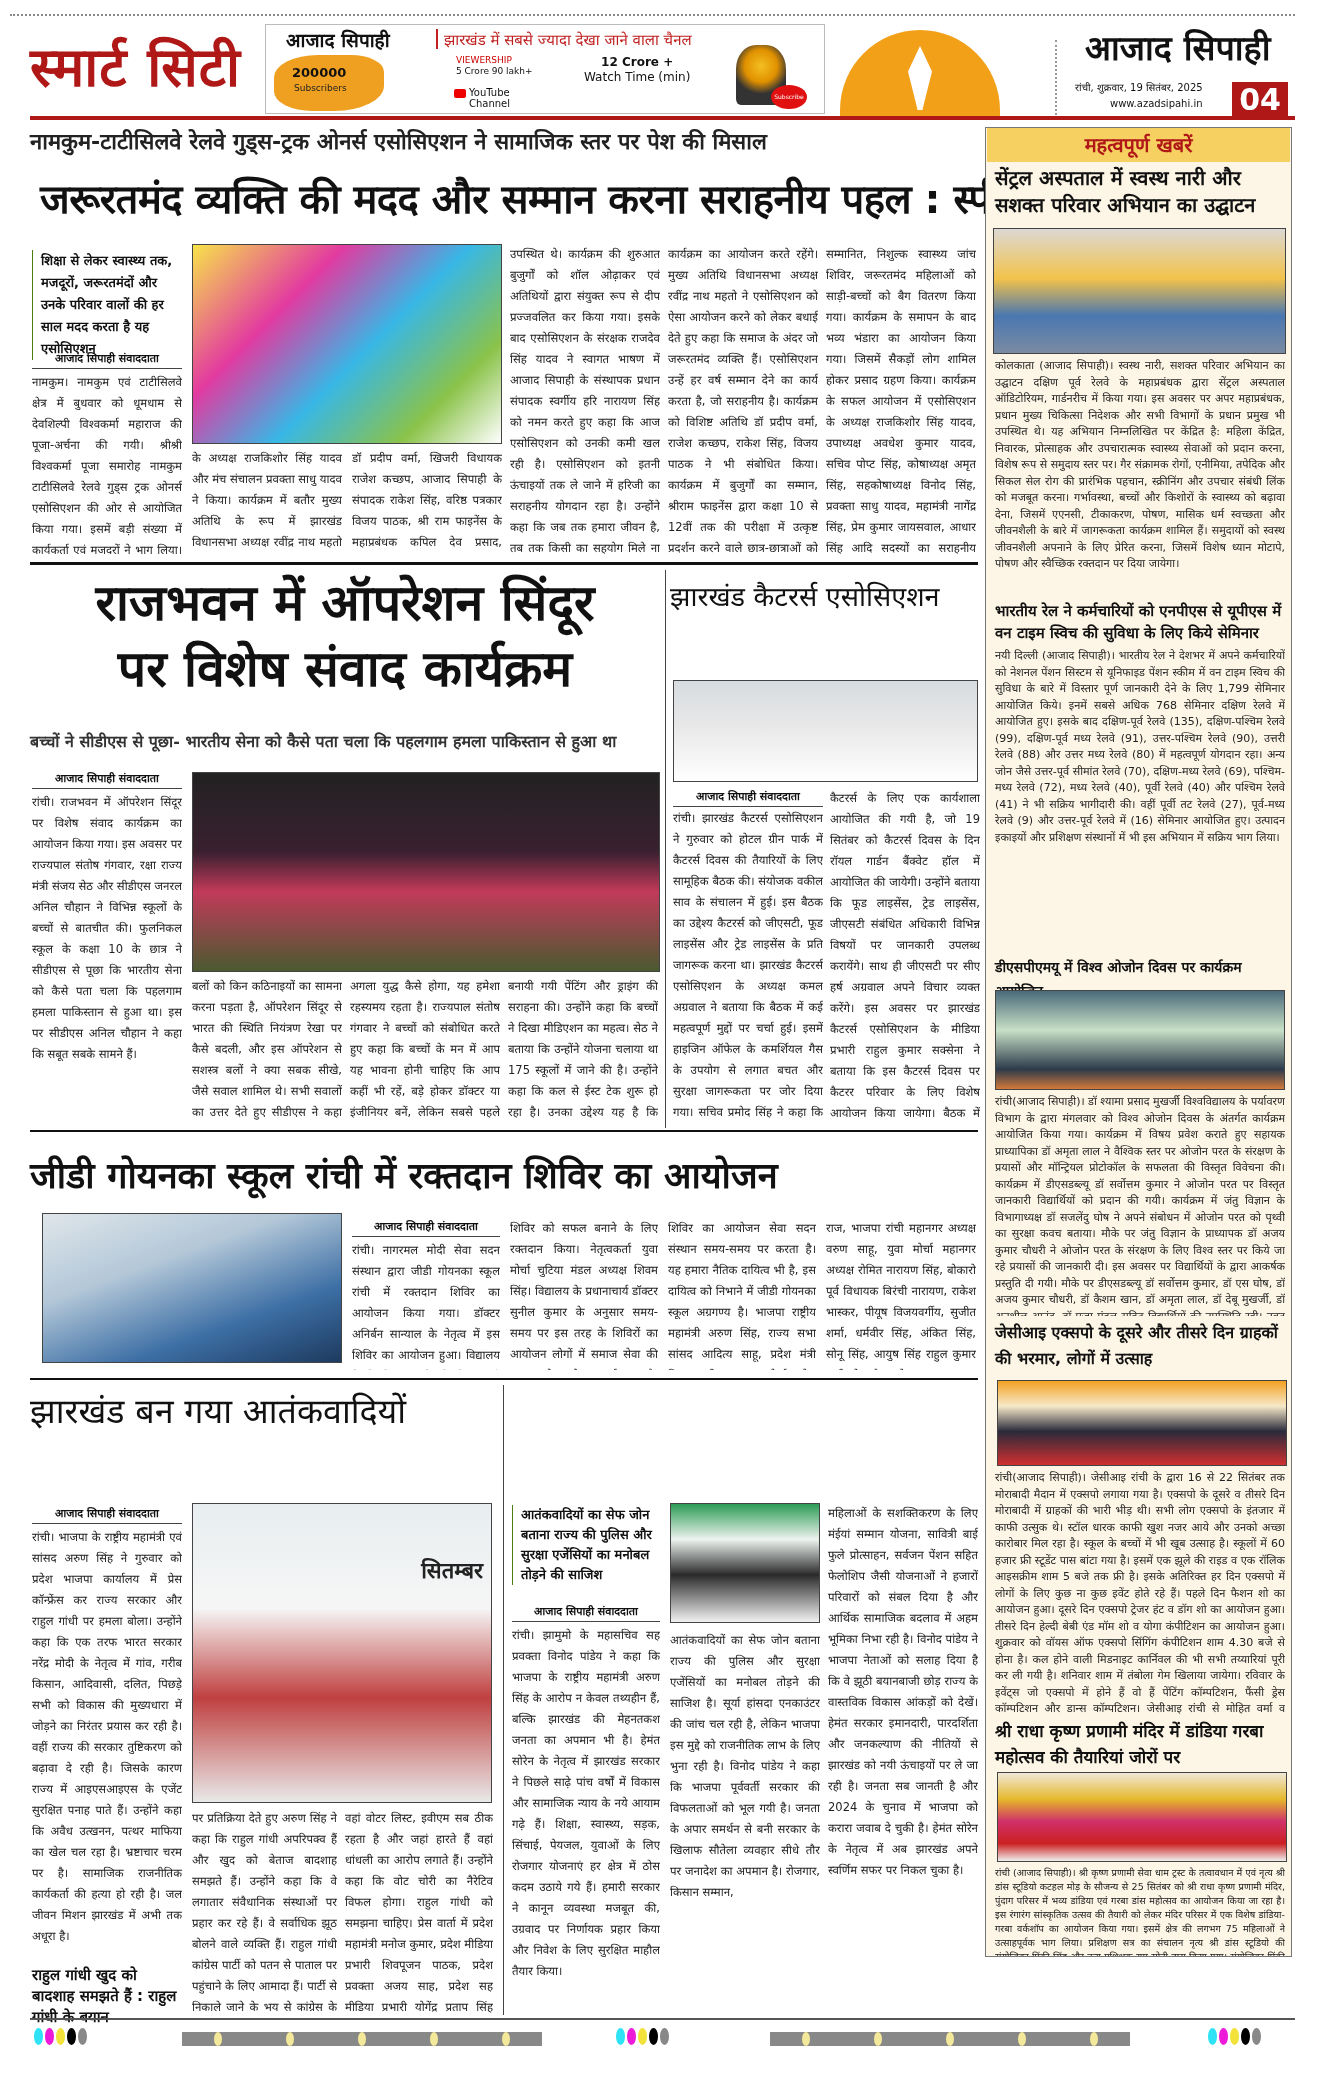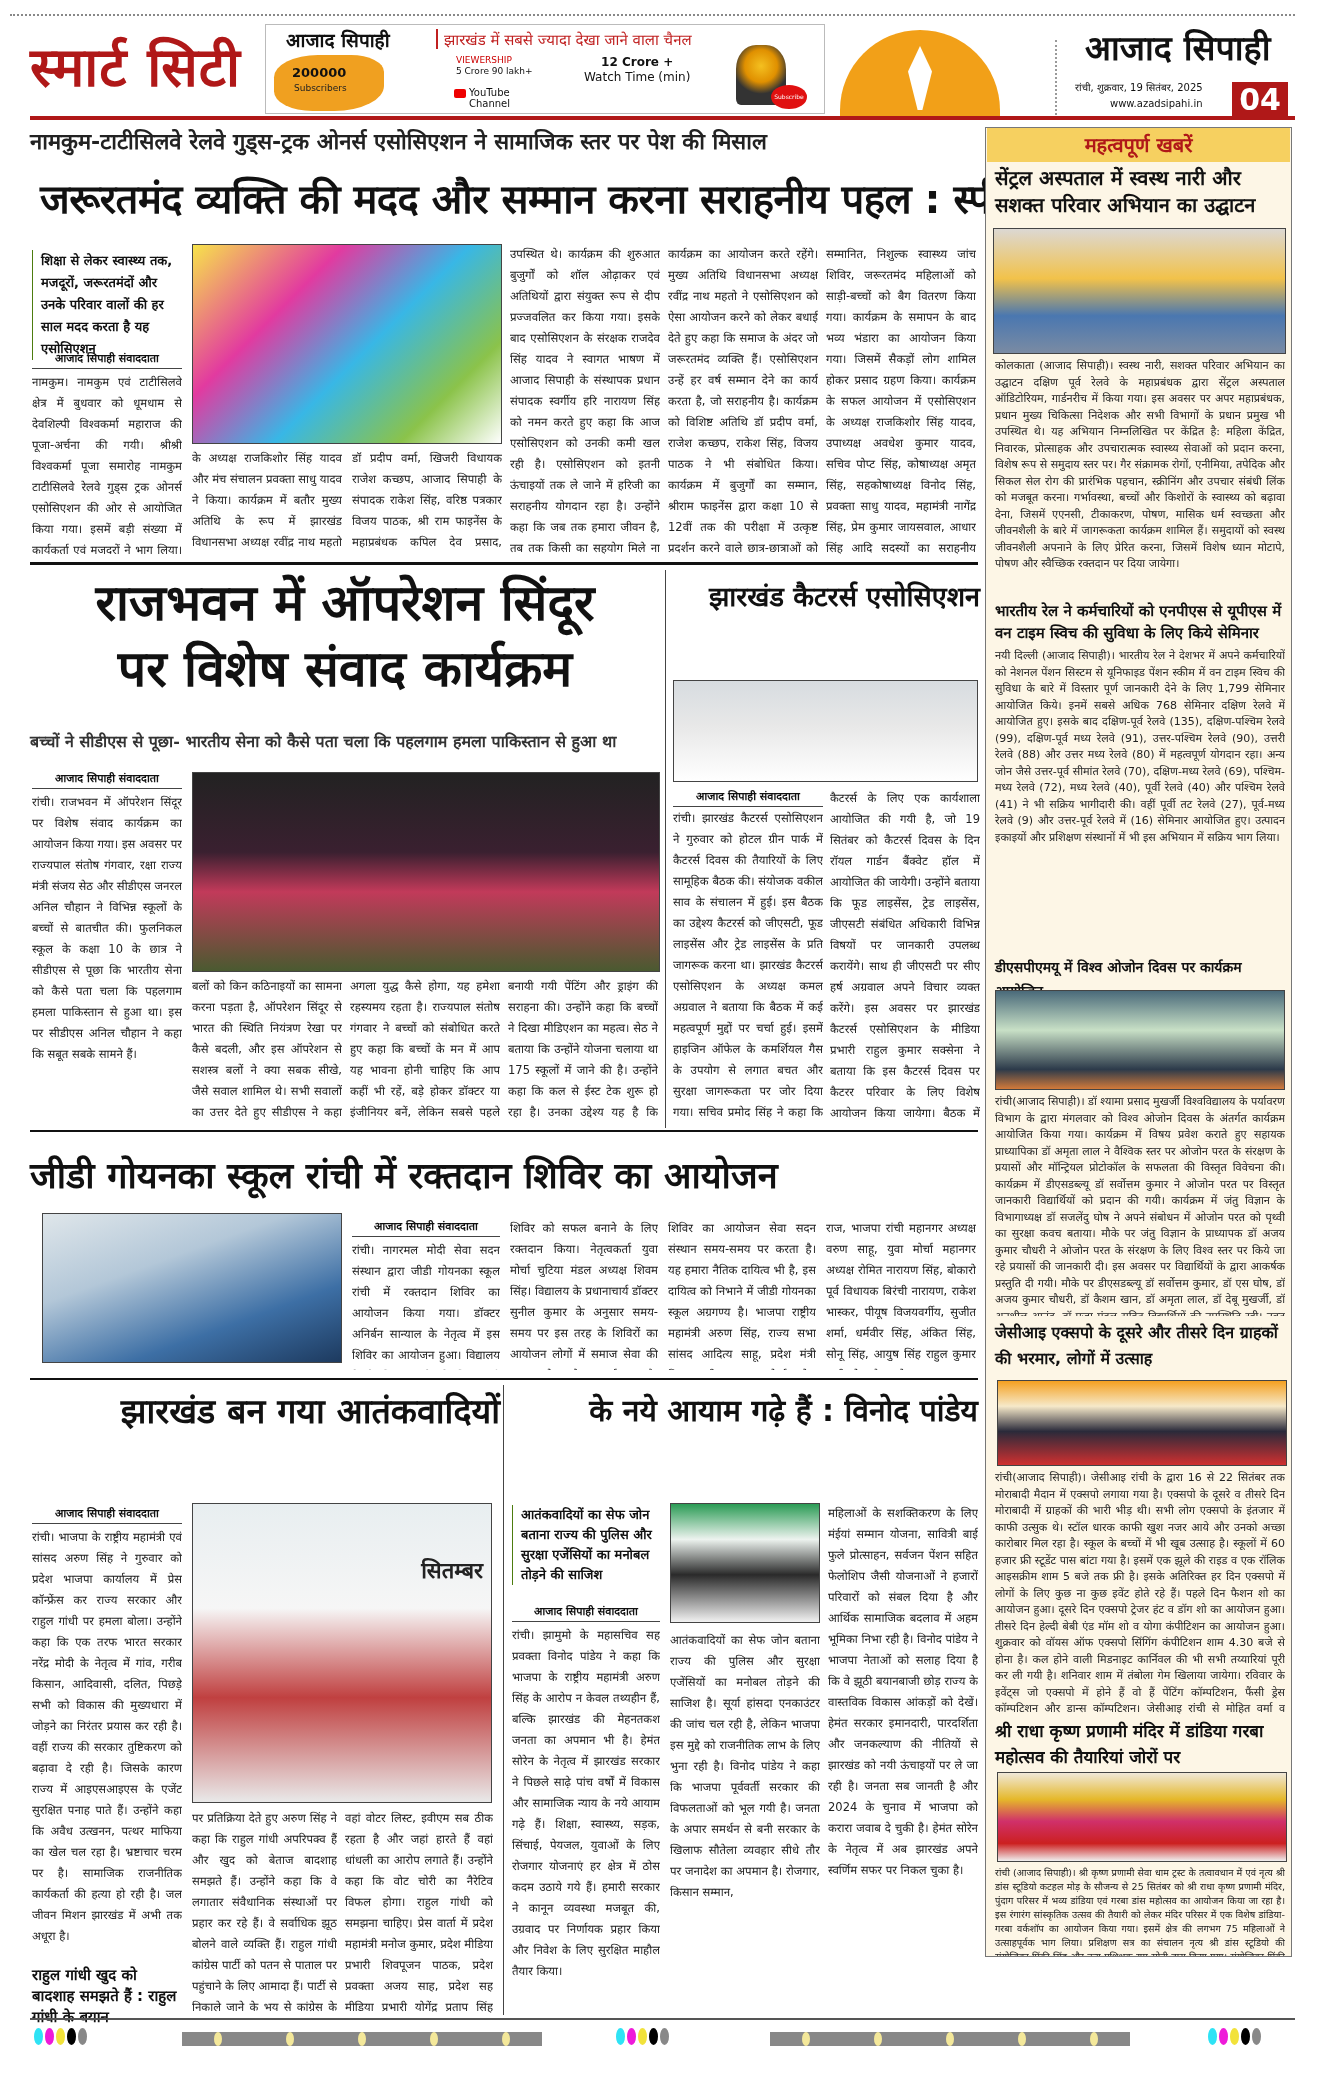--- a/index.html
+++ b/index.html
@@ -39,21 +39,21 @@
 .p4{background:linear-gradient(160deg,#dfe6ea 0,#b3c7d8 35%,#3d6fa5 70%,#1d3a5f 100%)}
 .p5{background:linear-gradient(180deg,#e8eef0 0,#f6f6f6 35%,#c04040 65%,#e9e9e9 100%)}
 .p6{background:linear-gradient(180deg,#2b9b55 0,#edf3ef 30%,#2a2a2a 60%,#f2f2f2 100%)}
 .p7{background:linear-gradient(180deg,#dcd8d3 0,#f2c24a 40%,#4a77b0 70%,#7a8ba3 100%)}
 .p8{background:linear-gradient(180deg,#4a6a7a 0,#c8e0c6 40%,#2c3a4a 80%,#d37a3a 100%)}
 .p9{background:linear-gradient(180deg,#f4a020 0,#f6e9c9 30%,#2a2a3a 60%,#d03030 100%)}
 .p10{background:linear-gradient(180deg,#f0e8d8 0,#e5b82a 30%,#d0306a 55%,#cc2020 80%,#f0f0f0 100%)}
 .hr{position:absolute;height:3px;background:#111}
 .vline{position:absolute;border-left:1px solid #444}
 .h2{position:absolute;font-size:42px;font-weight:bold;line-height:58px}
-.h3{position:absolute;font-size:27px;font-weight:bold;line-height:44px;text-align:right}
+.h3{position:absolute;font-size:27px;font-weight:normal;line-height:44px;text-align:left}
 .deck{position:absolute;font-size:17px;font-weight:bold;color:#333;white-space:nowrap}
 .sidebar{left:985px;top:127px;width:307px;height:1830px;background:#fdf6e6;border:1px solid #777}
 .sb-head{left:987px;top:128px;width:303px;height:34px;background:#f6d060;text-align:center;font-size:20px;font-weight:bold;color:#b01818;line-height:34px}
 .sbh{position:absolute;left:995px;width:290px;font-weight:bold;color:#111;line-height:27px}
 .sbt{position:absolute;left:995px;width:290px;font-size:11px;line-height:16.5px;color:#222;text-align:justify}
 .reg{position:absolute;top:2028px;display:flex;gap:2px}
 .dot{width:9px;height:17px;border-radius:50%}
 .bar{position:absolute;top:2032px;height:14px;background:#888;display:flex;justify-content:space-around;align-items:center}
 .bar i{display:block;width:8px;height:14px;border-radius:50%;background:#f4e89a}
 .botrule{left:30px;top:2018px;width:1265px;height:2px;background:#555}
@@ -146,21 +146,20 @@
 <div class="col" style="left:32px;top:1527px;width:150px;height:438px">रांची। भाजपा के राष्ट्रीय महामंत्री एवं सांसद अरुण सिंह ने गुरुवार को प्रदेश भाजपा कार्यालय में प्रेस कॉन्फ्रेंस कर राज्य सरकार और राहुल गांधी पर हमला बोला। उन्होंने कहा कि एक तरफ भारत सरकार नरेंद्र मोदी के नेतृत्व में गांव, गरीब किसान, आदिवासी, दलित, पिछड़े सभी को विकास की मुख्यधारा में जोड़ने का निरंतर प्रयास कर रही है। वहीं राज्य की सरकार तुष्टिकरण को बढ़ावा दे रही है। जिसके कारण राज्य में आइएसआइएस के एजेंट सुरक्षित पनाह पाते हैं। उन्होंने कहा कि अवैध उत्खनन, पत्थर माफिया का खेल चल रहा है। भ्रष्टाचार चरम पर है। सामाजिक राजनीतिक कार्यकर्ता की हत्या हो रही है। जल जीवन मिशन झारखंड में अभी तक अधूरा है।</div>
 <div class="abs" style="left:32px;top:1965px;width:150px;font-size:15px;font-weight:bold;line-height:21px">राहुल गांधी खुद को बादशाह समझते हैं : राहुल गांधी के बयान</div>
 <div class="photo p5" style="left:192px;top:1503px;width:300px;height:300px">
   <div style="position:absolute;right:8px;top:50px;font-size:22px;font-weight:bold;color:#222">सितम्बर</div>
 </div>
 <div class="col" style="left:192px;top:1808px;width:145px;height:205px">पर प्रतिक्रिया देते हुए अरुण सिंह ने कहा कि राहुल गांधी अपरिपक्व हैं और खुद को बेताज बादशाह समझते हैं। उन्होंने कहा कि वे लगातार संवैधानिक संस्थाओं पर प्रहार कर रहे हैं। वे सर्वाधिक झूठ बोलने वाले व्यक्ति हैं। राहुल गांधी कांग्रेस पार्टी को पतन से पाताल पर पहुंचाने के लिए आमादा हैं। पार्टी से निकाले जाने के भय से कांग्रेस के लोग चुप रहते हैं। उन्होंने कहा कि राहुल गांधी की जहां चुनाव जीतते हैं</div>
 <div class="col" style="left:345px;top:1808px;width:148px;height:205px">वहां वोटर लिस्ट, इवीएम सब ठीक रहता है और जहां हारते हैं वहां धांधली का आरोप लगाते हैं। उन्होंने कहा कि वोट चोरी का नैरेटिव विफल होगा। राहुल गांधी को समझना चाहिए। प्रेस वार्ता में प्रदेश महामंत्री मनोज कुमार, प्रदेश मीडिया प्रभारी शिवपूजन पाठक, प्रदेश प्रवक्ता अजय साह, प्रदेश सह मीडिया प्रभारी योगेंद्र प्रताप सिंह मौजूद थे।</div>
 <div class="vline" style="left:503px;top:1385px;height:630px"></div>
 
 <div class="h3" style="left:508px;top:1385px;width:470px;font-size:30px;line-height:52px">
-  <div>के नये आयाम गढ़े हैं : विनोद पांडेय</div>
 </div>
 <div class="sideq" style="left:512px;top:1505px;width:148px;line-height:20px">आतंकवादियों का सेफ जोन बताना राज्य की पुलिस और सुरक्षा एजेंसियों का मनोबल तोड़ने की साजिश</div>
 <div class="byline" style="left:512px;top:1603px;width:148px">आजाद सिपाही संवाददाता</div>
 <div class="col" style="left:512px;top:1625px;width:148px;height:390px">रांची। झामुमो के महासचिव सह प्रवक्ता विनोद पांडेय ने कहा कि भाजपा के राष्ट्रीय महामंत्री अरुण सिंह के आरोप न केवल तथ्यहीन हैं, बल्कि झारखंड की मेहनतकश जनता का अपमान भी है। हेमंत सोरेन के नेतृत्व में झारखंड सरकार ने पिछले साढ़े पांच वर्षों में विकास और सामाजिक न्याय के नये आयाम गढ़े हैं। शिक्षा, स्वास्थ्य, सड़क, सिंचाई, पेयजल, युवाओं के लिए रोजगार योजनाएं हर क्षेत्र में ठोस कदम उठाये गये हैं। हमारी सरकार ने कानून व्यवस्था मजबूत की, उग्रवाद पर निर्णायक प्रहार किया और निवेश के लिए सुरक्षित माहौल तैयार किया।</div>
 <div class="photo p6" style="left:670px;top:1503px;width:150px;height:120px"></div>
 <div class="col" style="left:670px;top:1630px;width:150px;height:385px">आतंकवादियों का सेफ जोन बताना राज्य की पुलिस और सुरक्षा एजेंसियों का मनोबल तोड़ने की साजिश है। सूर्या हांसदा एनकाउंटर की जांच चल रही है, लेकिन भाजपा इस मुद्दे को राजनीतिक लाभ के लिए भुना रही है। विनोद पांडेय ने कहा कि भाजपा पूर्ववर्ती सरकार की विफलताओं को भूल गयी है। जनता के अपार समर्थन से बनी सरकार के खिलाफ सौतेला व्यवहार सीधे तौर पर जनादेश का अपमान है। रोजगार, किसान सम्मान,</div>
 <div class="col" style="left:828px;top:1503px;width:150px;height:512px">महिलाओं के सशक्तिकरण के लिए मंईयां सम्मान योजना, सावित्री बाई फुले प्रोत्साहन, सर्वजन पेंशन सहित फेलोशिप जैसी योजनाओं ने हजारों परिवारों को संबल दिया है और आर्थिक सामाजिक बदलाव में अहम भूमिका निभा रही है। विनोद पांडेय ने भाजपा नेताओं को सलाह दिया है कि वे झूठी बयानबाजी छोड़ राज्य के वास्तविक विकास आंकड़ों को देखें। हेमंत सरकार इमानदारी, पारदर्शिता और जनकल्याण की नीतियों से झारखंड को नयी ऊंचाइयों पर ले जा रही है। जनता सब जानती है और 2024 के चुनाव में भाजपा को करारा जवाब दे चुकी है। हेमंत सोरेन के नेतृत्व में अब झारखंड अपने स्वर्णिम सफर पर निकल चुका है।</div>
 
 <div class="abs sidebar"></div>
 <div class="abs sb-head">महत्वपूर्ण खबरें</div>

